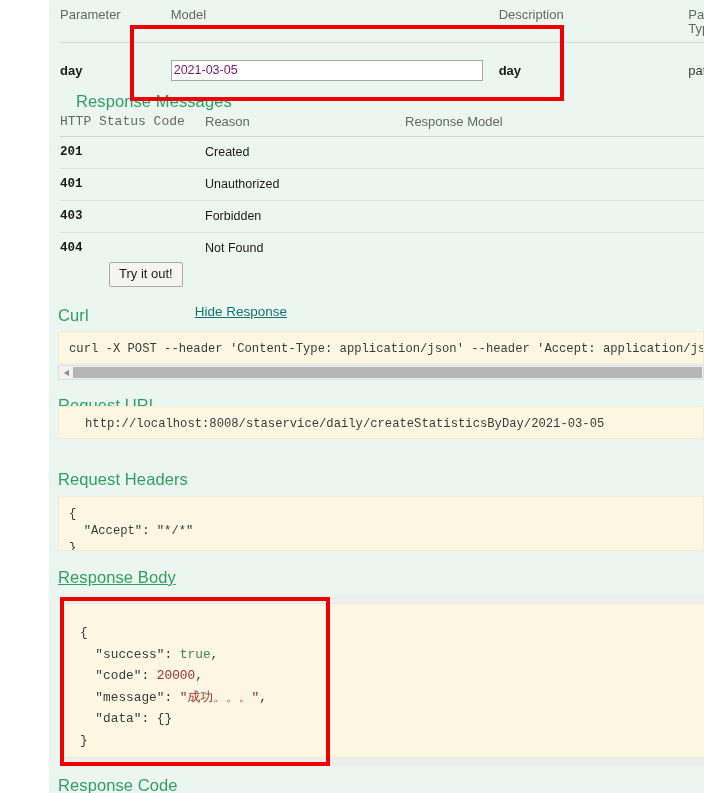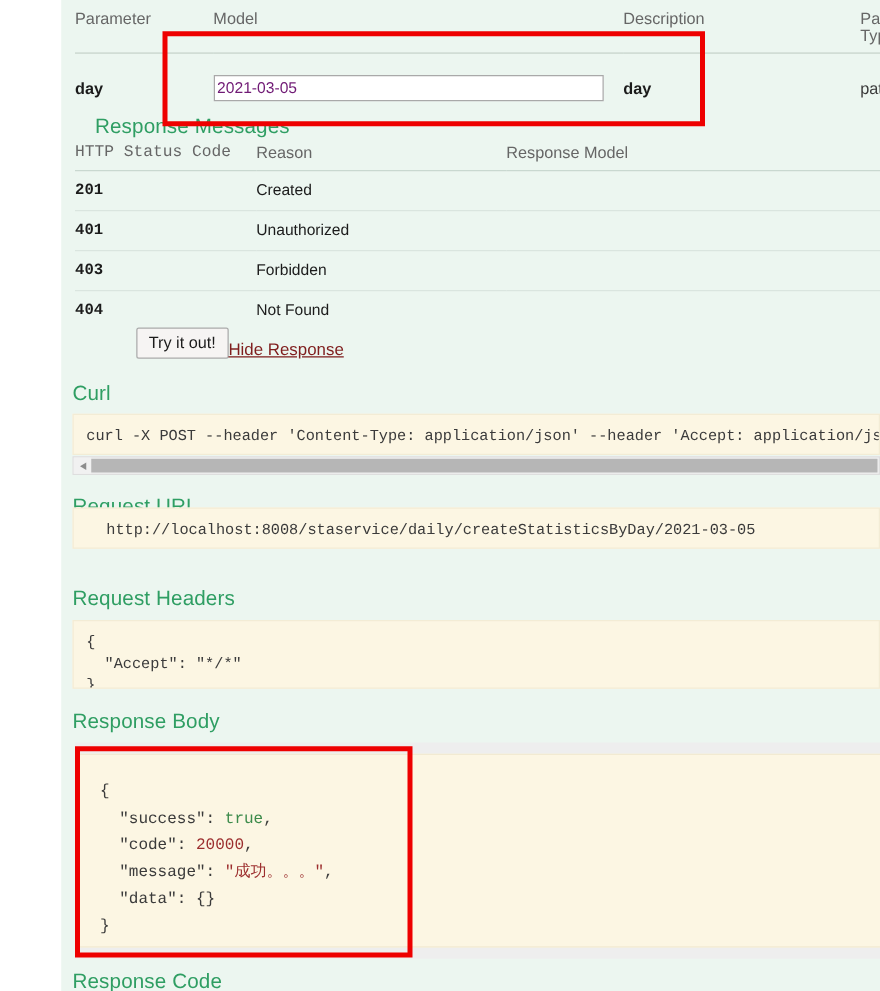--- a/index.html
+++ b/index.html
@@ -124,38 +124,40 @@
   }
   .rc-reason { width: 200px; font-size: 13px; margin-left: 42px; }
   .rc-model  { }
 
   
   .tryout-row {
     position: absolute;
     left: 60px;
     top: 262px;
     display: flex;
-    align-items: flex-end;
+    align-items: flex-start;
+    gap: 12px;
   }
   .btn-tryout {
     font-family: "Liberation Sans", sans-serif;
     font-size: 13px;
     color: #1b1b1b;
     background: #f6f4f3;
     border: 1px solid #aaaaaa;
     border-radius: 2px;
     padding: 4px 9px 5px 9px;
     cursor: pointer;
     line-height: 14px;
   }
   .link-hide {
     font-size: 13.5px;
-    color: #7f1d1d;
+    color: #0f766e;
     text-decoration: underline;
     cursor: pointer;
+    margin-top: 42px;
   }
 
   
   .codeblock {
     position: absolute;
     background: #fcf6e3;
     border: 1px solid #f3ecd5;
     box-sizing: border-box;
     overflow: hidden;
   }
@@ -334,21 +336,21 @@
     </div>
 
     <div class="section-head" style="left:9px; top:470px;">Request Headers</div>
 
     <div class="codeblock" style="left:9px; top:496px; width:646px; height:55px;">
       <pre>{
   "Accept": "*/*"
 }</pre>
     </div>
 
-    <div class="section-head" style="left:9px; top:568px;">Response Body</div>
+    <div class="section-head" style="left:9px; top:568px;text-decoration:underline;">Response Body</div>
   </div>
 
   <div class="respbody-outer">
     <div class="respbody-inner">
       <pre><span class="j-punc">{</span>
 <span class="j-key">  "success": </span><span class="j-bool">true</span><span class="j-punc">,</span>
 <span class="j-key">  "code": </span><span class="j-num">20000</span><span class="j-punc">,</span>
 <span class="j-key">  "message": </span><span class="j-str">"成功。。。"</span><span class="j-punc">,</span>
 <span class="j-key">  "data": </span><span class="j-punc">{}</span>
 <span class="j-punc">}</span></pre>

